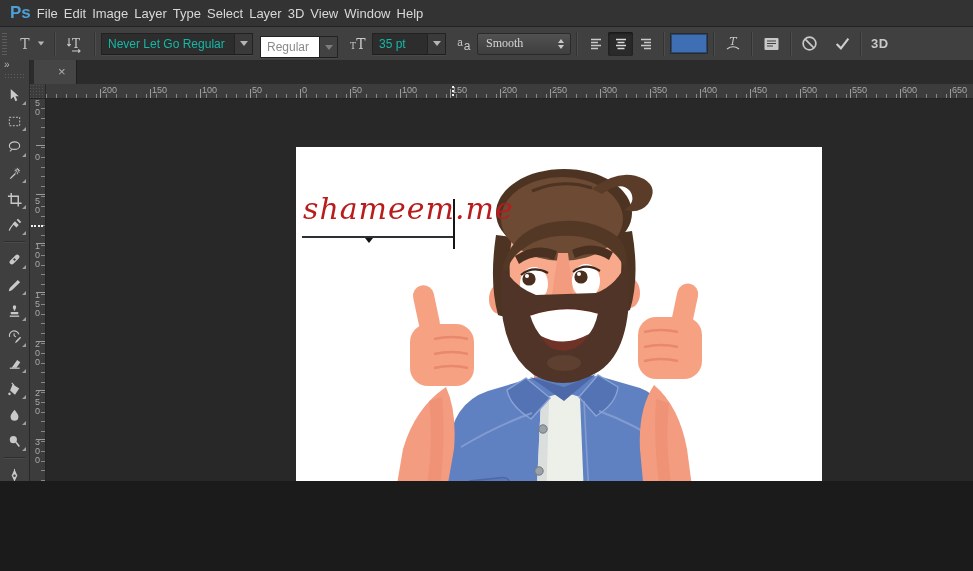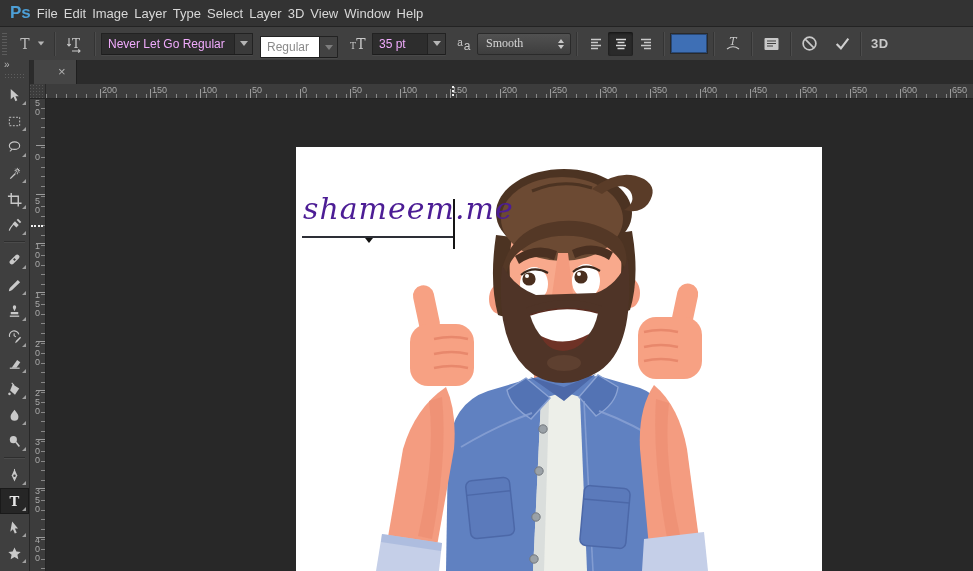--- a/index.html
+++ b/index.html
@@ -1,33 +1,33 @@
 <!DOCTYPE html>
 <html><head>
 <meta charset="utf-8">
 <style>
   html,body{margin:0;padding:0;background:#1b1b1b;}
-  .ps-root{position:relative;width:973px;height:571px;background:#282828;overflow:hidden;
+  .ps-root{position:relative;width:973px;height:481px;background:#282828;overflow:hidden;
            font-family:"Liberation Sans",sans-serif;-webkit-font-smoothing:antialiased;}
 
   
   .menubar{position:absolute;top:0;left:0;right:0;height:26px;background:#333333;display:flex;align-items:center;z-index:30;}
   .ps-logo{font-weight:bold;font-size:17px;margin:0 0 0 10px;letter-spacing:0;}
   .menu-item{color:#d8d8d8;font-size:13px;margin-left:6px;cursor:default;}
 
   
   .optionsbar{position:absolute;top:26px;left:0;right:0;height:33px;background:#404040;
               border-top:1px solid #232323;display:flex;align-items:center;z-index:29;}
   .grip-v{width:5px;height:22px;margin-left:2px;
           background-image:repeating-linear-gradient(180deg,#5c5c5c 0 1px,transparent 1px 3px);}
   .ob-sep{width:1px;height:24px;background:#343434;border-right:1px solid #4c4c4c;margin:0 5px;}
   .ob-btn{display:flex;align-items:center;justify-content:center;height:24px;padding:0 4px;color:#c9c9c9;}
   .ob-icon svg{display:block;}
   .dd{height:20px;background:#2d2d2d;border:1px solid #222;border-bottom-color:#1d1d1d;
-      box-shadow:0 1px 0 rgba(255,255,255,.05);color:#f0abfc;font-size:12px;display:flex;align-items:center;border-radius:1px;}
+      box-shadow:0 1px 0 rgba(255,255,255,.05);color:#14b8a6;font-size:12px;display:flex;align-items:center;border-radius:1px;}
   .dd .dd-text{padding:0 6px;white-space:nowrap;overflow:hidden;flex:1;}
   .dd .dd-arrow{width:17px;align-self:stretch;border-left:1px solid #222;background:#3a3a3a;
                 display:flex;align-items:center;justify-content:center;}
   .tri-down{width:0;height:0;border-left:4px solid transparent;border-right:4px solid transparent;border-top:5px solid #b5b5b5;}
   .dd.disabled{background:#ffffff;color:#8a8a8a;margin-top:7px;}
   .dd.disabled .dd-arrow{background:#424242;}
   .dd.disabled .tri-down{border-top-color:#7d7d7d;}
   .spin-dd{height:20px;border:1px solid #2a2a2a;border-radius:2px;background:linear-gradient(#515151,#3e3e3e);
            color:#d6d6d6;font-size:12px;display:flex;align-items:center;font-family:Liberation Serif, serif;}
   .spin-dd .dd-text{padding:0 8px;flex:1;}
@@ -480,20 +480,20 @@
 
         <path d="M206 118 Q198 200 238 228 Q268 245 300 226 Q340 204 332 112 Q322 138 300 146 L240 148 Q218 140 206 118 Z" fill="#4f3427"></path>
         <path d="M230 161 Q268 146 306 159 Q298 177 268 173 Q238 177 230 161 Z" fill="#4f3427"></path>
         <ellipse cx="268" cy="216" rx="17" ry="8" fill="#5e4030"></ellipse>
 
         <path d="M234 168 Q268 156 302 166 Q296 197 268 200 Q243 198 234 168 Z" fill="#ffffff"></path>
         <path d="M245 189 Q268 201 293 187 Q284 203 267 204 Q251 203 245 189 Z" fill="#6e3226"></path>
         <path d="M234 168 Q268 156 302 166" stroke="#5a2c20" stroke-width="1.6" fill="none"></path>
       </svg>
 
-      <span class="canvas-text" id="canvas-text" style="color: #4c1d95;">shameem.me</span>
+      <span class="canvas-text" id="canvas-text" style="color: #b91c1c;">shameem.me</span>
       <div class="text-baseline"></div>
       <div class="baseline-center-mark"></div>
       <div class="text-caret"></div>
     </div>
   </div>
 
 </div>
 
 </body></html>

